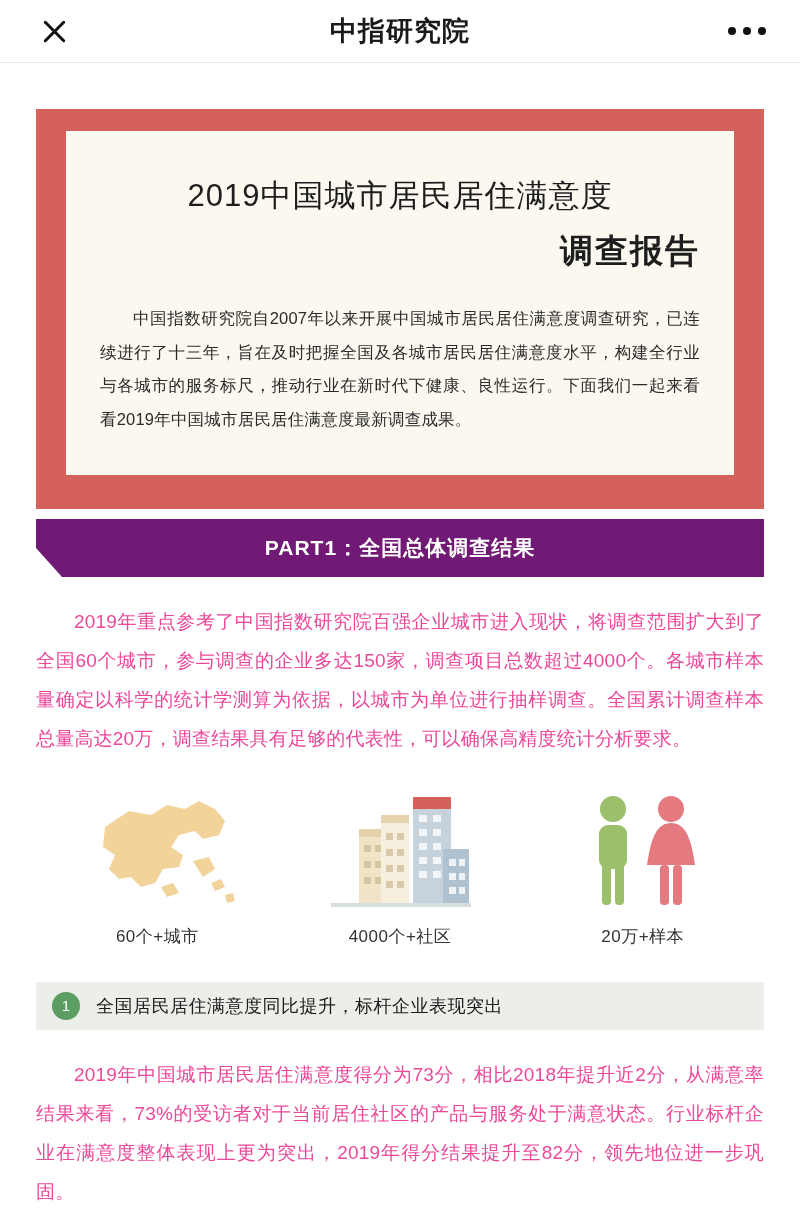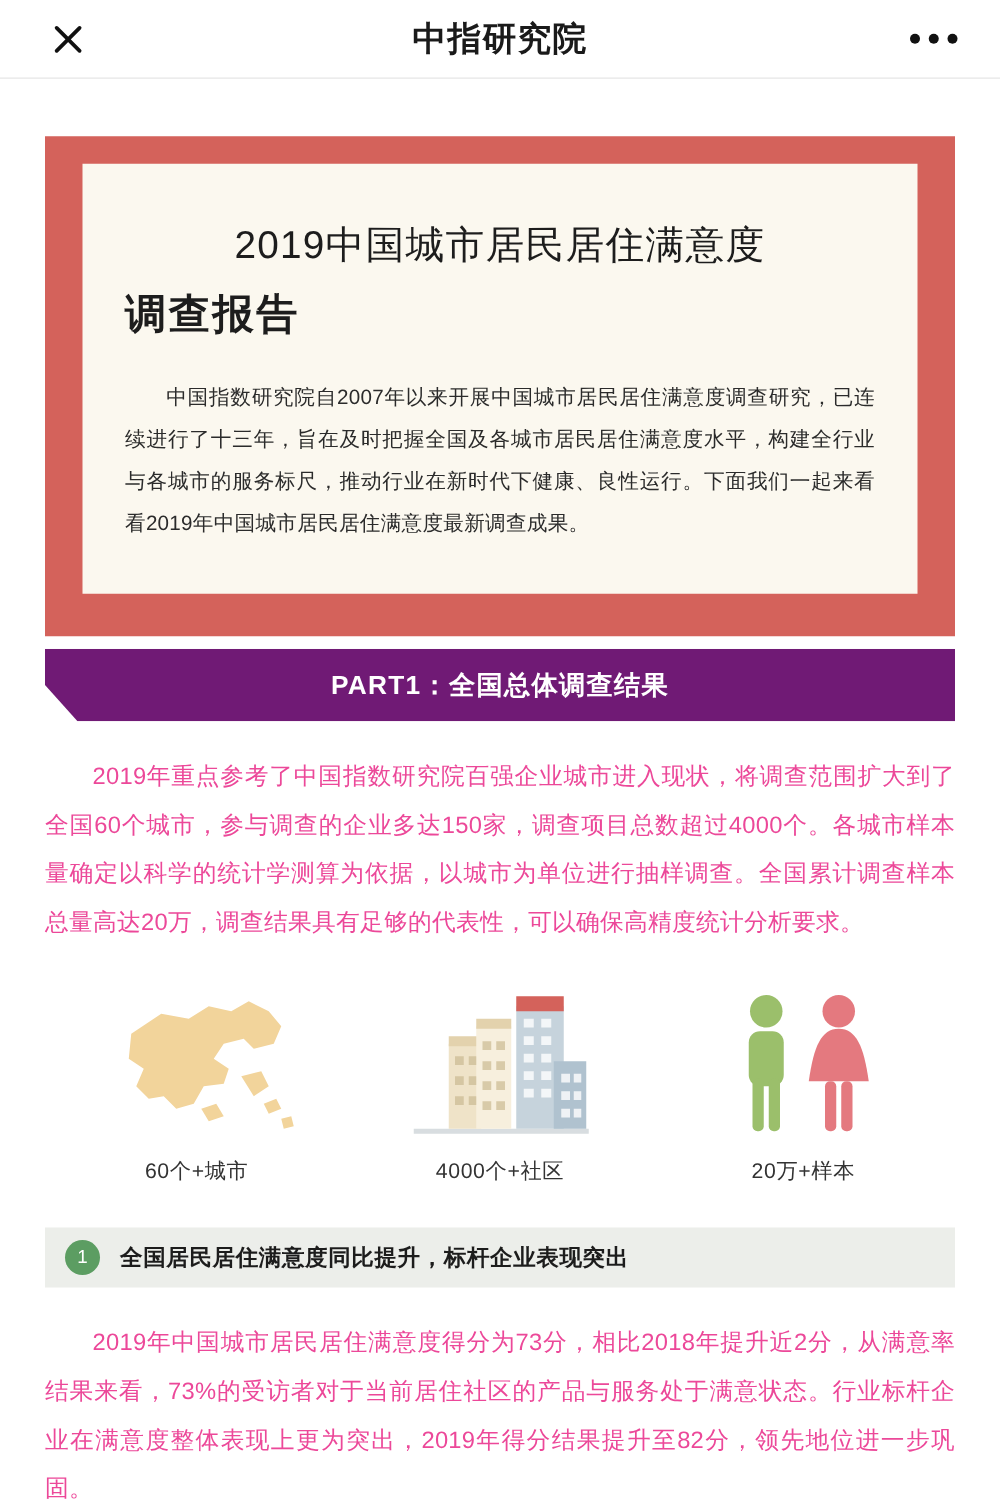--- a/index.html
+++ b/index.html
@@ -86,21 +86,21 @@
     padding: 44px 34px 38px 34px;
   }
   .hero-title-1 {
     text-align: center;
     font-size: 31px;
     color: #1d1d1d;
     letter-spacing: 1px;
     line-height: 1.35;
   }
   .hero-title-2 {
-    text-align: left;
+    text-align: right;
     font-size: 33px;
     font-weight: bold;
     color: #1d1d1d;
     letter-spacing: 2px;
     margin-top: 12px;
   }
   .hero-text {
     margin-top: 28px;
     font-size: 16.5px;
     line-height: 2.05;
@@ -186,21 +186,21 @@
     color: #fff;
     font-size: 15px;
     display: flex;
     align-items: center;
     justify-content: center;
     flex: 0 0 auto;
   }
   .subhead-text {
     margin-left: 16px;
     font-size: 18px;
-    font-weight: bold;
+    font-weight: normal;
     color: #1c1c1c;
     letter-spacing: 0.5px;
   }
 </style>
 </head>
 <body>
 
 <div class="topbar">
   <div class="close-icon"></div>
   <div class="topbar-title">中指研究院</div>

